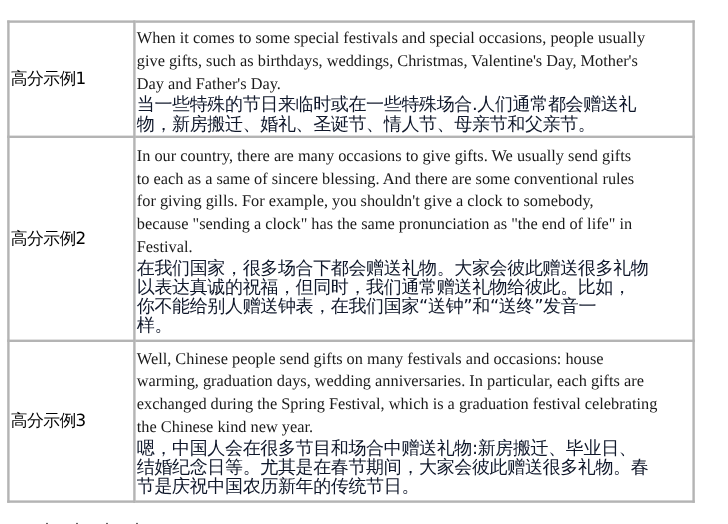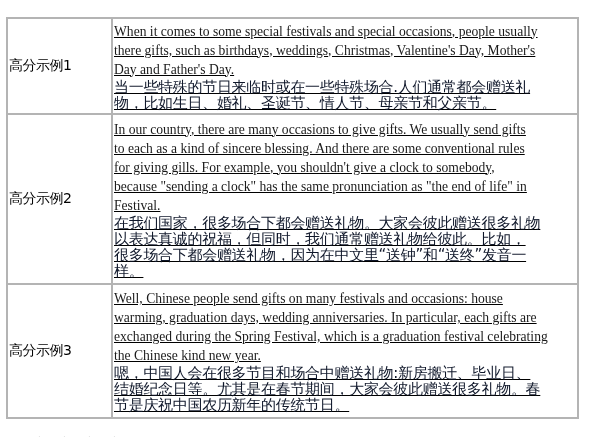--- a/index.html
+++ b/index.html
@@ -30,21 +30,20 @@
       width: 101px;
       font-family: "DejaVu Sans", sans-serif;
       font-size: 14px;
       color: #000000;
       white-space: nowrap;
       letter-spacing: -0.5px;
       margin-top: 44px;
     }
     .content-cell {
       color: #000000;
-      text-decoration: underline;
     }
     .en-line {
       display: block;
       font-family: "Liberation Serif", serif;
       font-size: 13.6px;
       line-height: 19px;
       white-space: nowrap;
       color: #1a1a1a;
     }
     .zh-line {
@@ -72,37 +71,37 @@
   </style>
 </head>
 <body>
 
 <table class="examples-table">
   <tbody>
     <tr class="row1">
       <td class="label-cell">高分示例1</td>
       <td class="content-cell">
         <span class="en-line">When it comes to some special festivals and special occasions, people usually</span>
-        <span class="en-line">there gifts, such as birthdays, weddings, Christmas, Valentine's Day, Mother's</span>
+        <span class="en-line">give gifts, such as birthdays, weddings, Christmas, Valentine's Day, Mother's</span>
         <span class="en-line">Day and Father's Day.</span>
         <span class="zh-line">当一些特殊的节日来临时或在一些特殊场合.人们通常都会赠送礼</span>
-        <span class="zh-line">物，比如生日、婚礼、圣诞节、情人节、母亲节和父亲节。</span>
+        <span class="zh-line">物，新房搬迁、婚礼、圣诞节、情人节、母亲节和父亲节。</span>
       </td>
     </tr>
     <tr class="row2">
       <td class="label-cell">高分示例2</td>
       <td class="content-cell">
         <span class="en-line">In our country, there are many occasions to give gifts. We usually send gifts</span>
-        <span class="en-line">to each as a kind of sincere blessing. And there are some conventional rules</span>
+        <span class="en-line">to each as a same of sincere blessing. And there are some conventional rules</span>
         <span class="en-line">for giving gills. For example, you shouldn't give a clock to somebody,</span>
         <span class="en-line">because "sending a clock" has the same pronunciation as "the end of life" in</span>
         <span class="en-line">Festival.</span>
         <span class="zh-line">在我们国家，很多场合下都会赠送礼物。大家会彼此赠送很多礼物</span>
         <span class="zh-line">以表达真诚的祝福，但同时，我们通常赠送礼物给彼此。比如，</span>
-        <span class="zh-line">很多场合下都会赠送礼物，因为在中文里“送钟”和“送终”发音一</span>
+        <span class="zh-line">你不能给别人赠送钟表，在我们国家“送钟”和“送终”发音一</span>
         <span class="zh-line">样。</span>
       </td>
     </tr>
     <tr class="row3">
       <td class="label-cell">高分示例3</td>
       <td class="content-cell">
         <span class="en-line">Well, Chinese people send gifts on many festivals and occasions: house</span>
         <span class="en-line">warming, graduation days, wedding anniversaries. In particular, each gifts are</span>
         <span class="en-line">exchanged during the Spring Festival, which is a graduation festival celebrating</span>
         <span class="en-line">the Chinese kind new year.</span>

